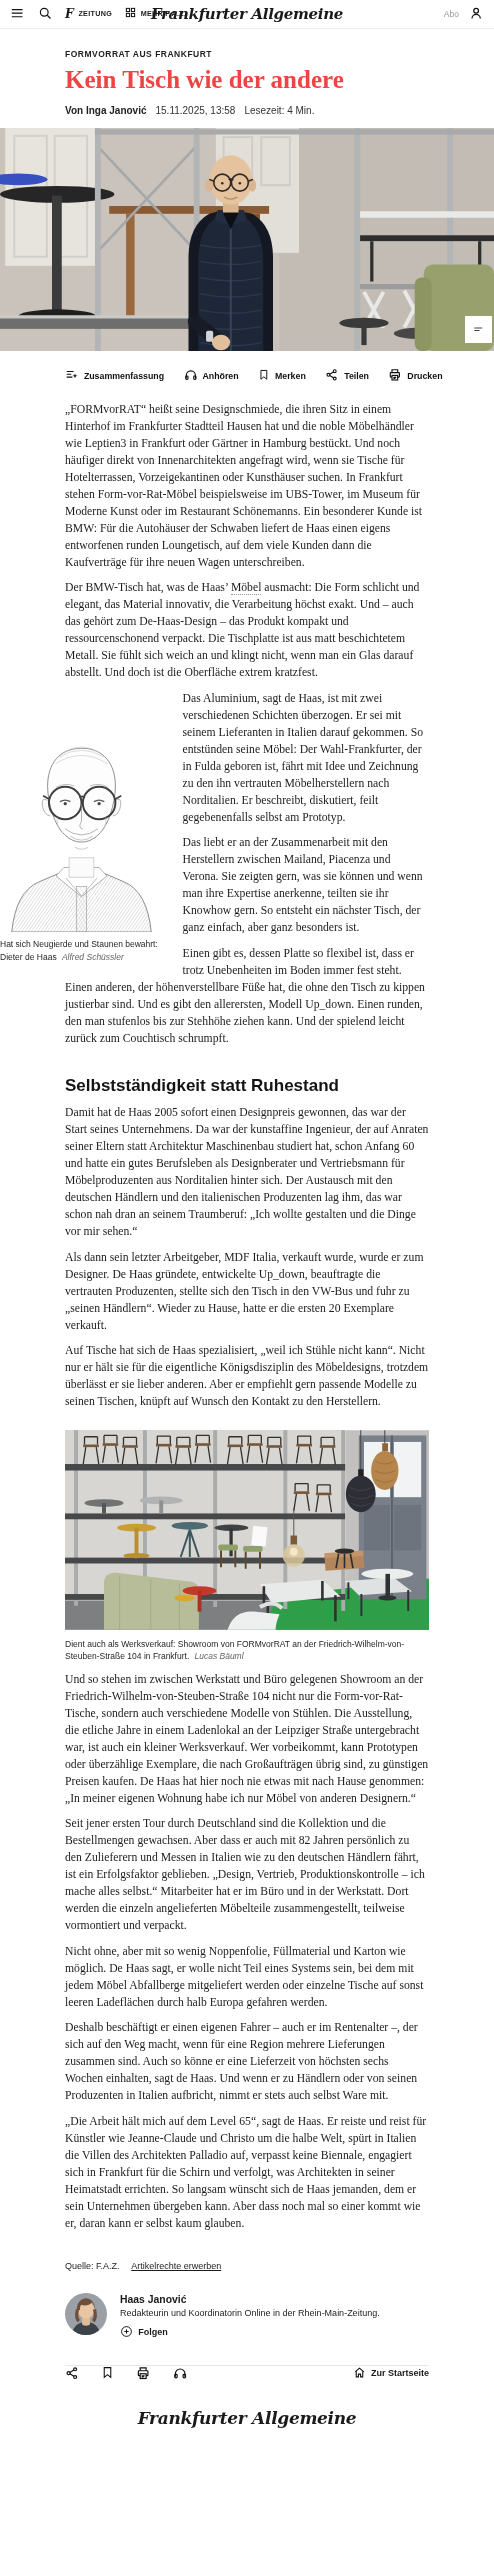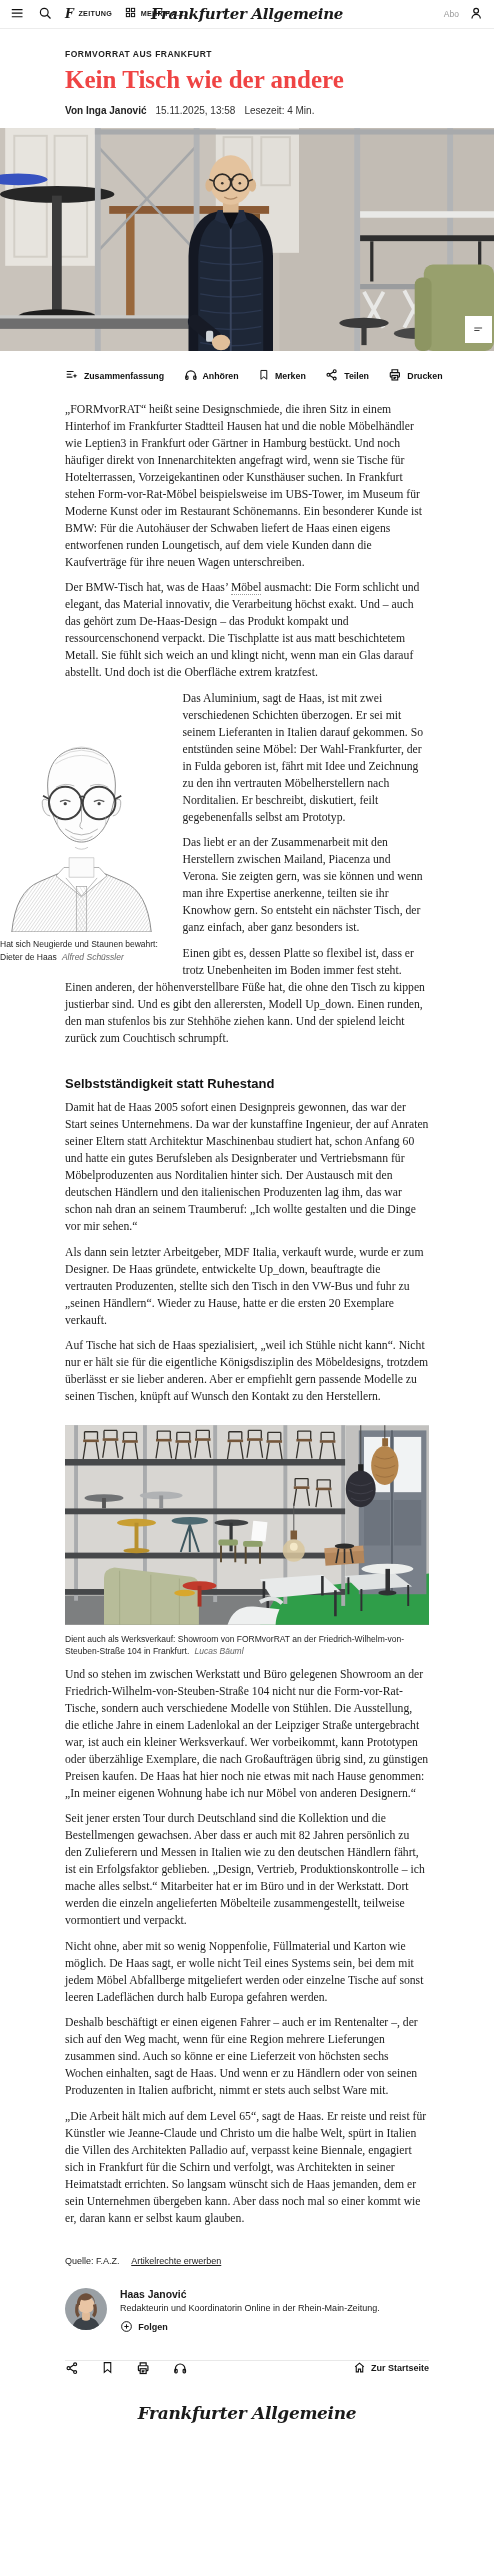--- a/index.html
+++ b/index.html
@@ -40,21 +40,21 @@
   .body{margin-top:10.4px;}
   .body p{font-family:"Liberation Serif",serif;font-size:11.7px;line-height:17px;margin:8.5px 0;color:#1d1d1d;}
   .body p:first-of-type{margin-top:17px;}
   .glossary{border-bottom:0.7px dotted #9a9a9a;cursor:pointer;}
 
   .portrait{float:left;width:163px;margin:40px 19.5px 6.5px -65px;}
   .portrait svg{display:block;}
   .figcap{font-family:"Liberation Sans",sans-serif;font-size:8.5px;line-height:12.4px;color:#1f1f1f;margin-top:6.5px;}
   .figcap .credit{font-style:italic;color:#666;margin-left:5.2px;}
 
-  h2.subhead{font-size:13px;font-weight:700;margin:29px 0 2.6px;color:#141414;clear:none;}
+  h2.subhead{font-size:17px;font-weight:700;margin:29px 0 2.6px;color:#141414;clear:none;}
 
   .fig2{margin:19.5px 0 0;width:364px;}
   .fig2 svg{display:block;}
   .fig2 .figcap{margin-top:7.8px;}
 
   .source-row{margin-top:29px;display:flex;gap:11.7px;align-items:baseline;font-size:9px;color:#1d1d1d;}
   .rights-link{text-decoration:underline;cursor:pointer;}
 
   .author-box{display:flex;gap:13px;margin-top:22px;}
   .avatar{width:42px;height:42px;border-radius:50%;overflow:hidden;flex:none;}

